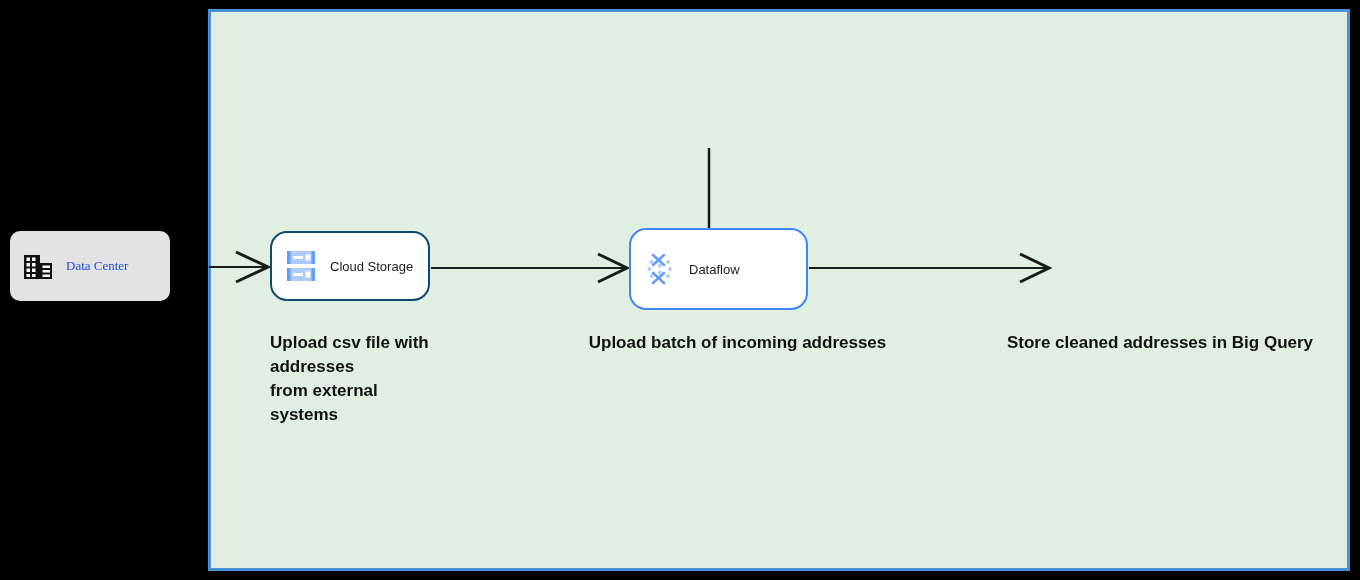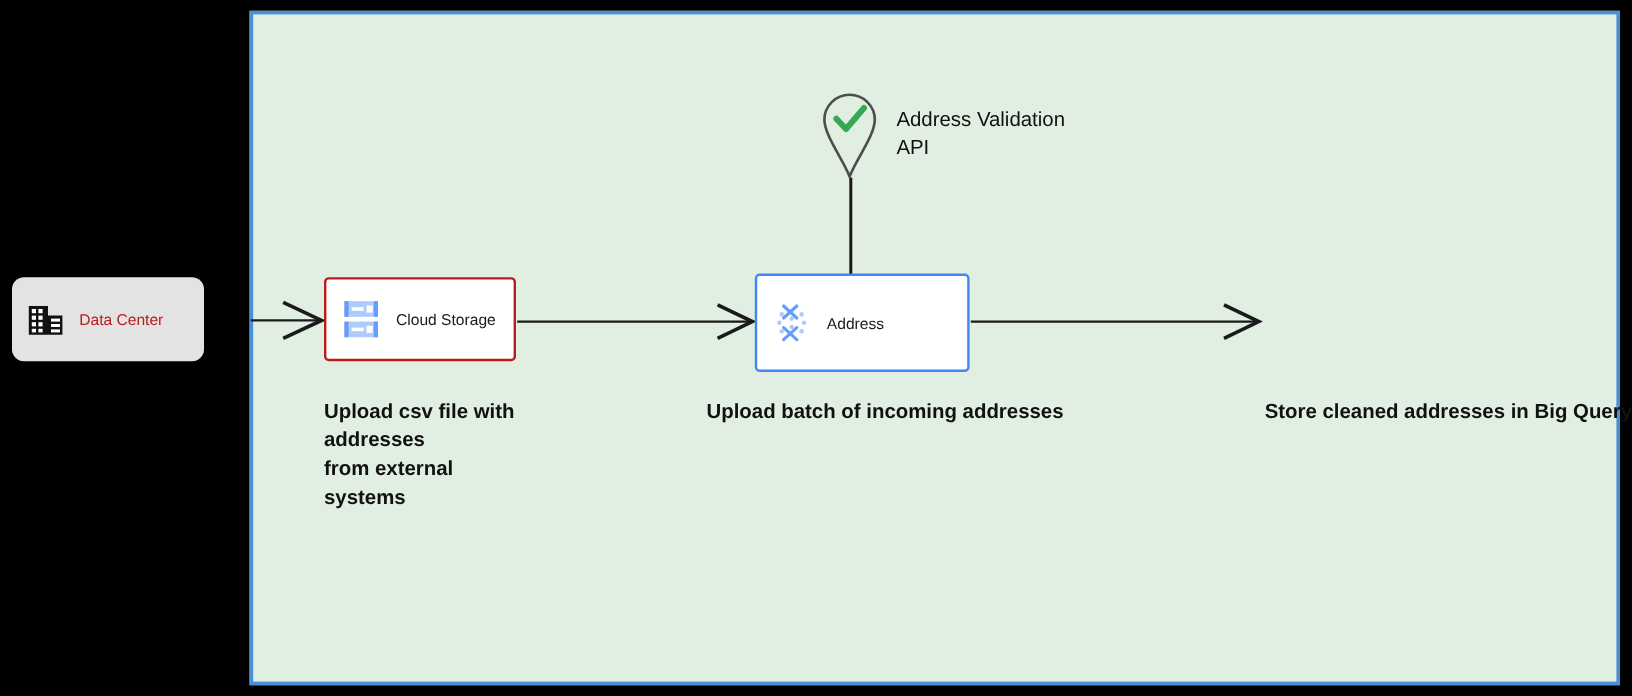--- a/index.html
+++ b/index.html
@@ -43,30 +43,31 @@
   }
   #datacenter-node .icon-slot {
     width: 56px;
     display: flex;
     justify-content: center;
     align-items: center;
     flex: 0 0 auto;
   }
   #datacenter-node .node-label {
     font-size: 13px;
-    color: #b91c1c;
+    color: #1d4ed8;
     white-space: nowrap;
+    font-family: Liberation Serif, serif;
   }
 
   
   .gcp-node {
     position: absolute;
     background: #ffffff;
-    border: 2px solid #b91c1c;
-    border-radius: 4px;
+    border: 2px solid #0c4a6e;
+    border-radius: 17px;
     display: flex;
     align-items: center;
     box-sizing: border-box;
   }
   .gcp-node .icon-slot {
     width: 58px;
     display: flex;
     justify-content: center;
     align-items: center;
     flex: 0 0 auto;
@@ -85,21 +86,21 @@
   .caption {
     position: absolute;
     font-size: 17px;
     line-height: 24px;
     color: #111111;
     white-space: pre-line;
     font-weight: bold;
   }
   #caption-storage  { left: 270px; top: 331px; width: 230px; text-align: left; }
   #caption-dataflow { left: 520px; top: 331px; width: 435px; text-align: center; }
-  #caption-bigquery { left: 960px; top: 331px; width: 400px; text-align: right; }
+  #caption-bigquery { left: 960px; top: 331px; width: 400px; text-align: center; }
 
   
   #api-annotation {
     position: absolute;
     left: 684px;
     top: 76px;
     display: flex;
     align-items: flex-start;
   }
   #api-annotation .pin-slot {
@@ -207,34 +208,24 @@
           <circle cx="24" cy="10" r="1.9"></circle>
           <circle cx="5.5" cy="17" r="1.9"></circle>
           <circle cx="26" cy="17" r="1.9"></circle>
           <circle cx="7.5" cy="24" r="1.9"></circle>
           <circle cx="24" cy="24" r="1.9"></circle>
           <circle cx="15.8" cy="13.5" r="1.9"></circle>
           <circle cx="15.8" cy="20.5" r="1.9"></circle>
         </g>
       </svg>
     </span>
-    <span class="node-label">Address</span>
+    <span class="node-label">Dataflow</span>
   </div>
 
 
-  <div id="api-annotation">
-    <span class="pin-slot">
-      <svg width="48" height="74" viewBox="0 0 48 74" aria-hidden="true">
-        <path d="M24 3 C12.4 3 3 12.3 3 23.8 C3 36.5 18 56 24 71 C30 56 45 36.5 45 23.8 C45 12.3 35.6 3 24 3 Z" fill="none" stroke="#4d4d4d" stroke-width="2.2"></path>
-        <path d="M13 23 L21 31.5 L36 14" fill="none" stroke="#34a853" stroke-width="5" stroke-linecap="round" stroke-linejoin="round"></path>
-      </svg>
-    </span>
-    <span class="api-label">Address Validation
-API</span>
-  </div>
 
   <div class="caption" id="caption-storage">Upload csv file with addresses
 from external
 systems</div>
   <div class="caption" id="caption-dataflow">Upload batch of incoming addresses</div>
   <div class="caption" id="caption-bigquery">Store cleaned addresses in Big Query</div>
 
 </div>
 
 </body></html>

